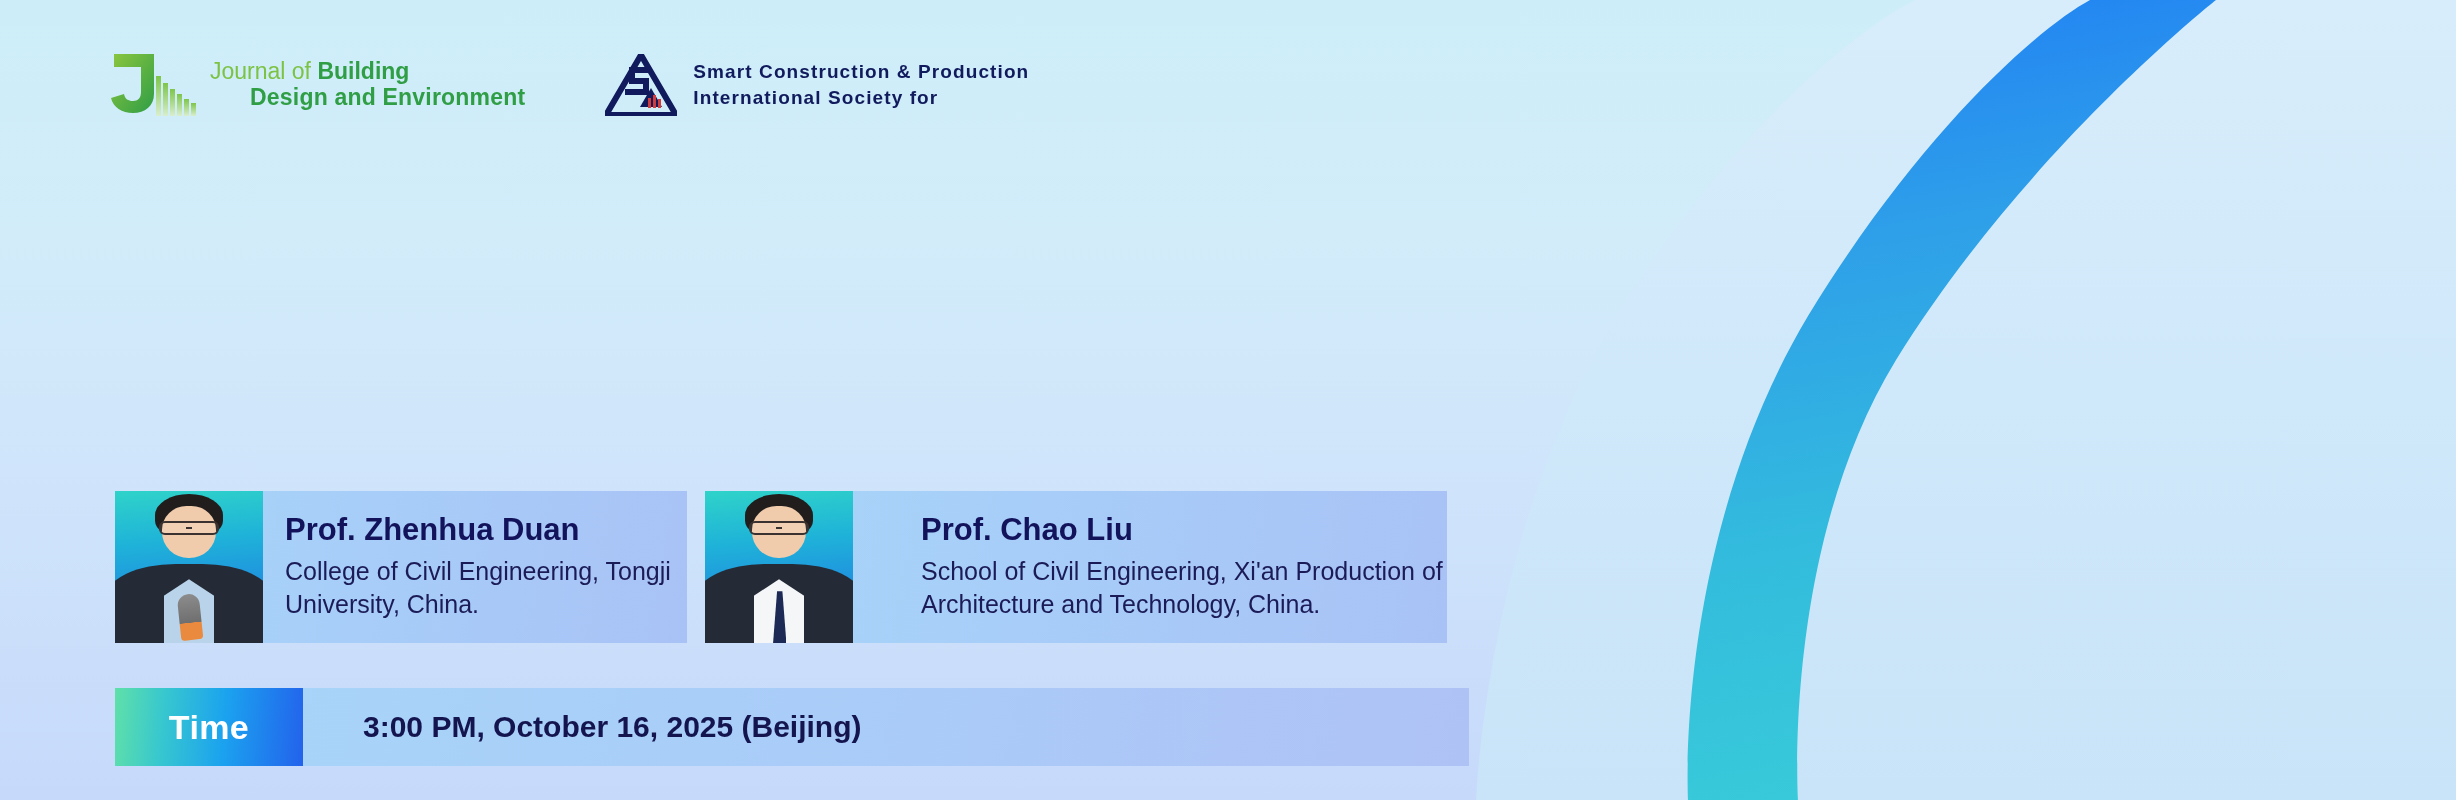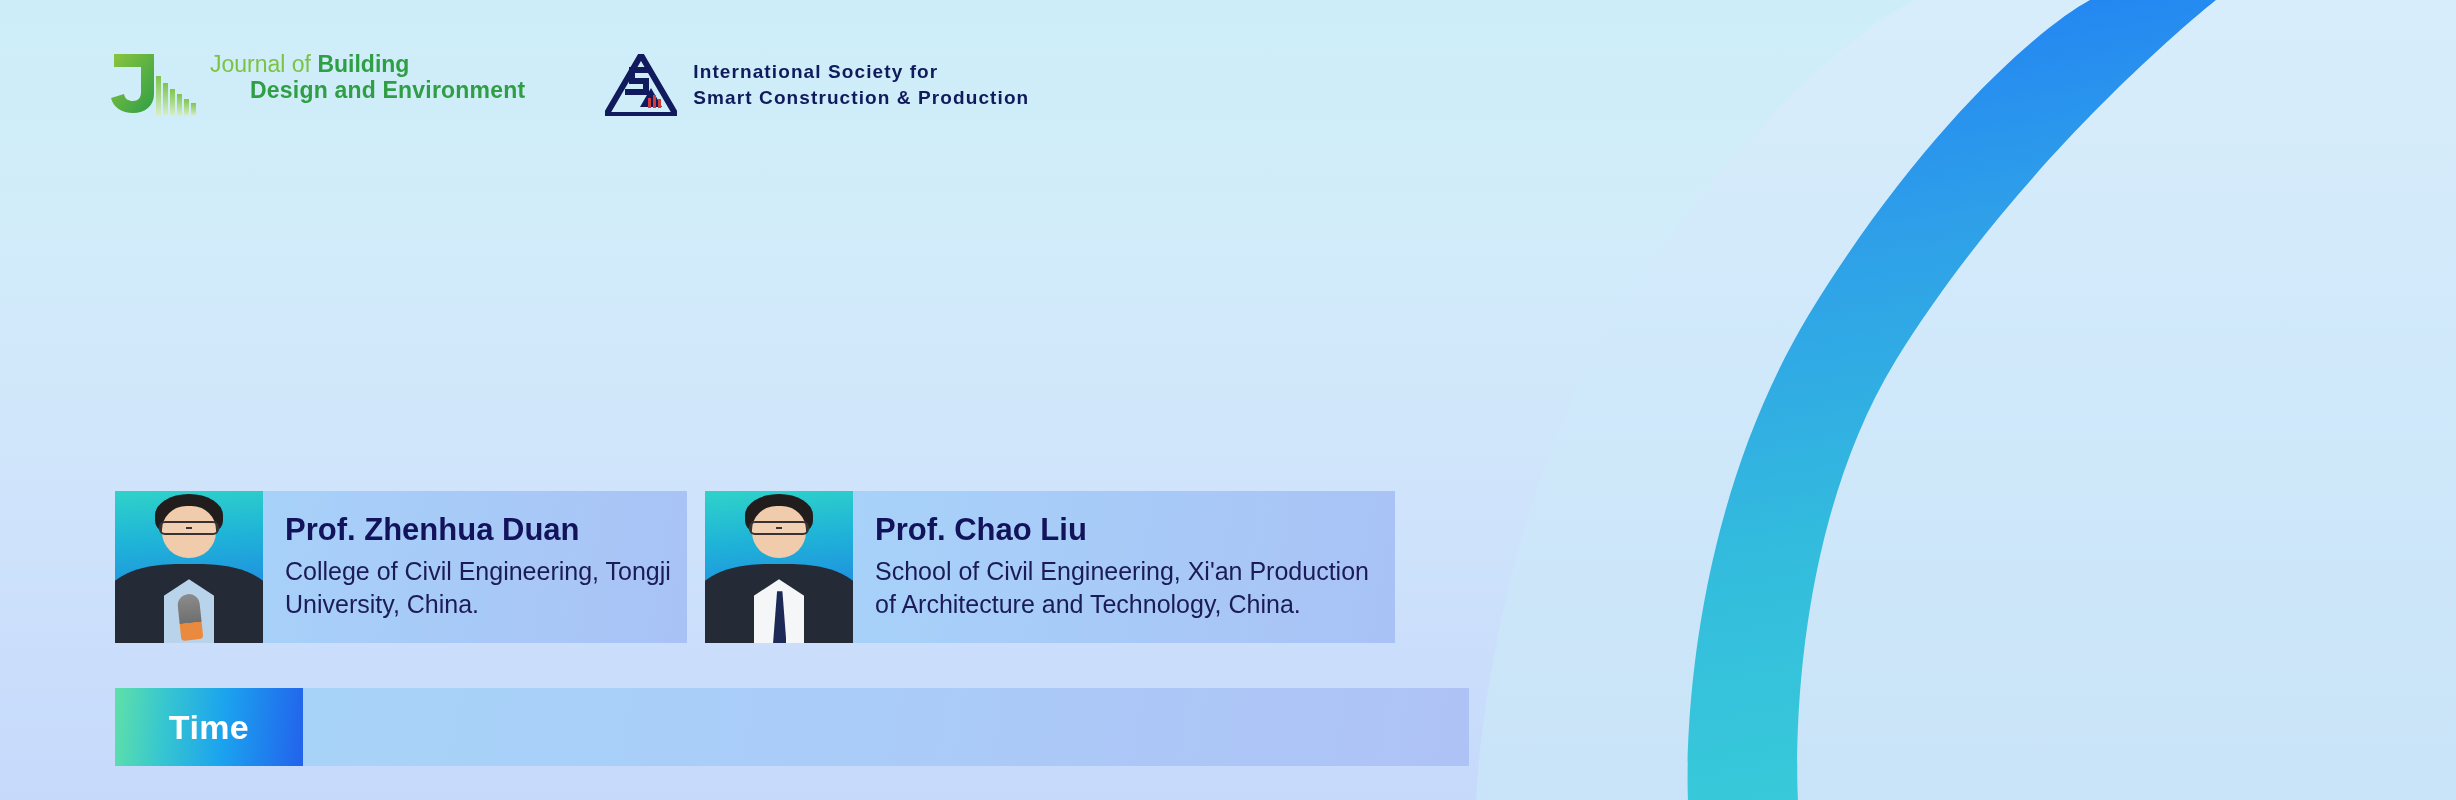--- a/index.html
+++ b/index.html
@@ -136,20 +136,21 @@
   .logos {
     position: absolute;
     top: 52px;
     left: 110px;
     display: flex;
     align-items: center;
     gap: 80px;
   }
   .logo-journal {
     display: flex;
+    align-items: center;
     gap: 14px;
   }
   .logo-journal-mark {
     position: relative;
     width: 86px;
     height: 66px;
     flex: 0 0 auto;
   }
   .jbde-j {
     position:absolute;
@@ -215,21 +216,21 @@
     display: flex;
     gap: 18px;
   }
   .speaker-card {
     display: flex;
     align-items: stretch;
     height: 152px;
     background: linear-gradient(100deg, #a8d6f8 0%, #a7cdf8 45%, #a9c2f6 100%);
   }
   .speaker-card.one { width: 572px; }
-  .speaker-card.two { width: 690px; }
+  .speaker-card.two { width: 742px; gap: 46px; }
   .speaker-photo {
     width: 148px;
     height: 152px;
     flex: 0 0 auto;
     position: relative;
     overflow: hidden;
     background: linear-gradient(175deg, #2fd3c9 0%, #1fb4d8 32%, #1f8fe0 66%, #1f7ad8 100%);
   }
   .speaker-photo .hair {
     position:absolute;
@@ -439,22 +440,22 @@
     <div class="logo-society">
       <svg class="logo-society-mark" viewBox="0 0 72 62" xmlns="http://www.w3.org/2000/svg" aria-hidden="true">
         <path d="M36 1 L71 61 H1 Z" fill="none" stroke="#101a5c" stroke-width="6"></path>
         <path d="M44 16 L27 16 L27 27 L41 27 L41 38 L20 38" fill="none" stroke="#101a5c" stroke-width="6"></path>
         <path d="M46 34 L57 53 H35 Z" fill="#101a5c"></path>
         <rect x="43" y="44" width="3" height="10" fill="#d23b3b"></rect>
         <rect x="48" y="41" width="3" height="13" fill="#d23b3b"></rect>
         <rect x="53" y="45" width="3" height="9" fill="#d23b3b"></rect>
       </svg>
       <div class="logo-society-text">
+        <div>Smart Construction &amp; Production</div>
         <div>International Society for</div>
-        <div>Smart Construction &amp; Production</div>
       </div>
     </div>
 
   </div>
 
 
   <div class="speakers">
 
     <div class="speaker-card one">
       <div class="speaker-photo one">
@@ -483,15 +484,16 @@
       <div class="speaker-body">
         <div class="speaker-name">Prof. Chao Liu</div>
         <div class="speaker-affil">School of Civil Engineering, Xi'an Production of Architecture and Technology, China.</div>
       </div>
     </div>
 
   </div>
 
   <div class="time-row">
     <div class="time-badge">Time</div>
+    <div class="time-text">3:00 PM, October 16, 2025 (Beijing)</div>
   </div>
 
 </div>
 
 </body></html>

